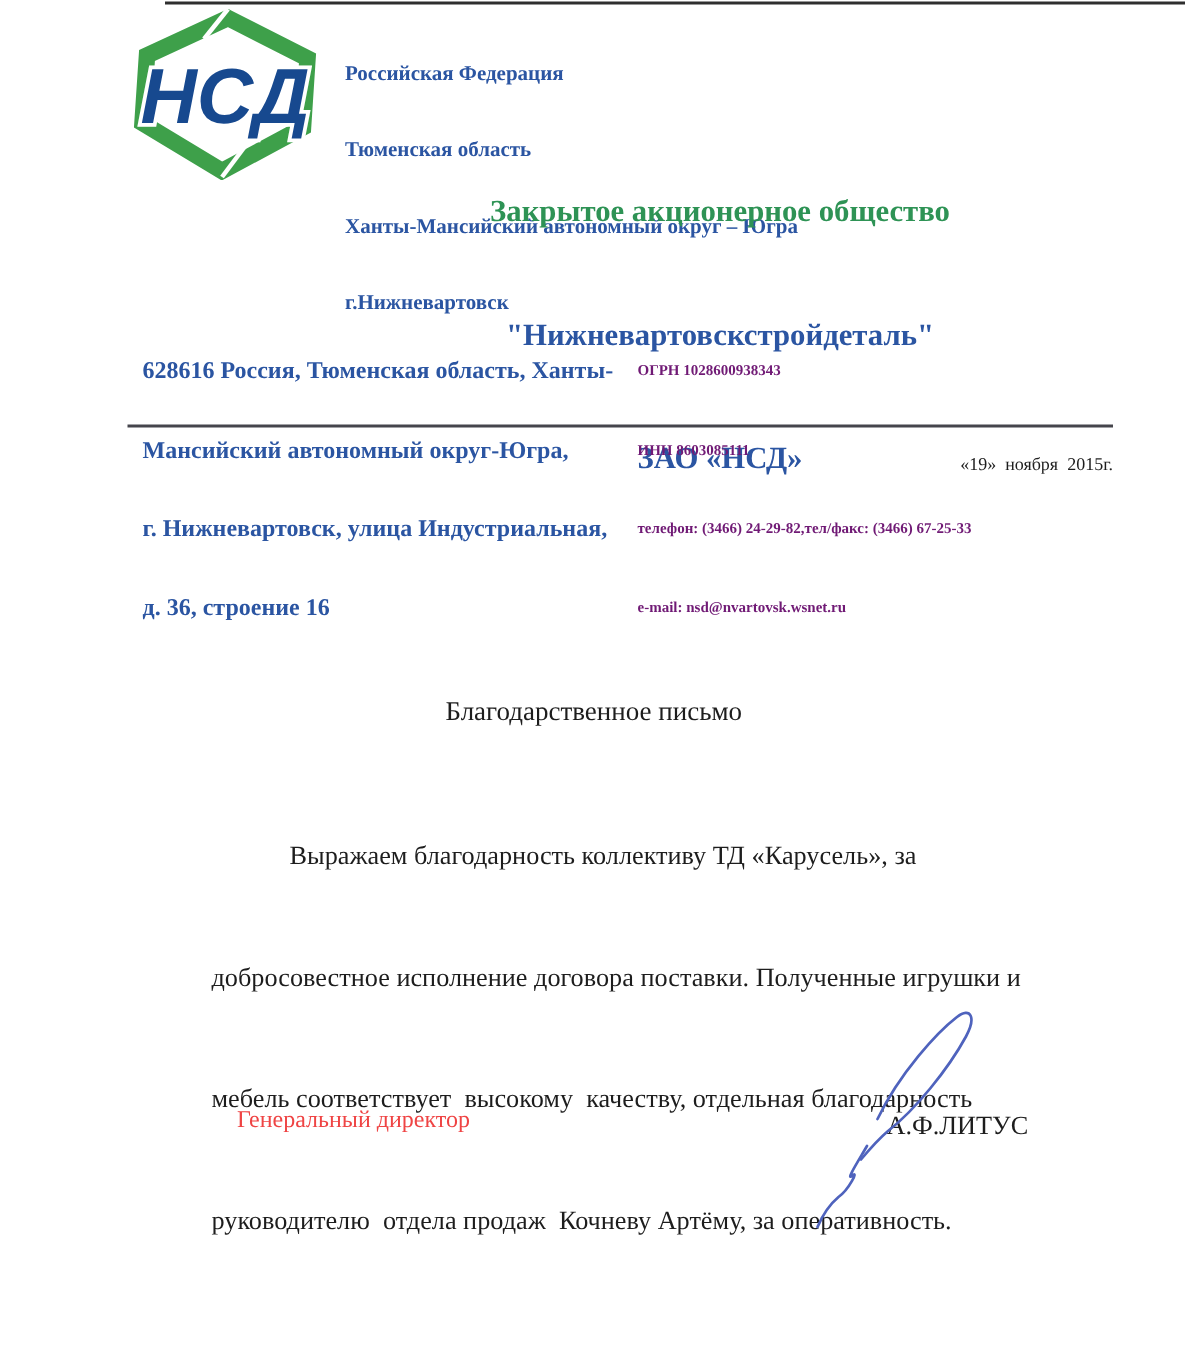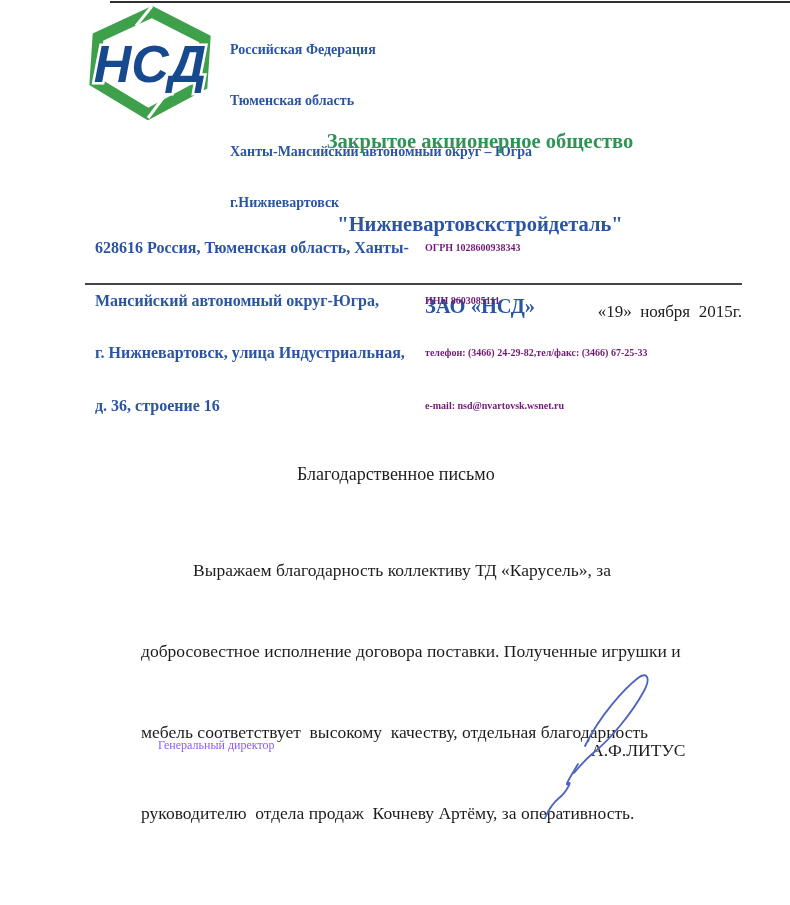--- a/index.html
+++ b/index.html
@@ -65,43 +65,43 @@
     position: absolute;
     left: 85px; top: 283px; width: 657px;
     height: 2px;
     background: #45454c;
   }
   .date-line {
     position: absolute;
     left: 480px; top: 302px; width: 262px;
     text-align: right;
     color: #1d1d1d;
-    font-size: 17px;
+    font-size: 12px;
     white-space: pre;
   }
   .letter-heading {
     position: absolute;
     left: 297px; top: 464px;
     color: #1d1d1d;
     font-size: 18px;
   }
   .letter-body {
     position: absolute;
     left: 141px; top: 503px; width: 612px;
     color: #1d1d1d;
     font-size: 17.5px;
     line-height: 27px;
     white-space: pre;
   }
   .letter-body .indent { padding-left: 52px; }
   .closing-position {
     position: absolute;
     left: 158px; top: 738px;
-    color: #8b5cf6;
-    font-size: 12px;
+    color: #ef4444;
+    font-size: 16px;
   }
   .closing-name {
     position: absolute;
     left: 591px; top: 740px;
     color: #1d1d1d;
     font-size: 17.5px;
   }
   .signature-wrap {
     position: absolute;
     left: 535px; top: 660px;

